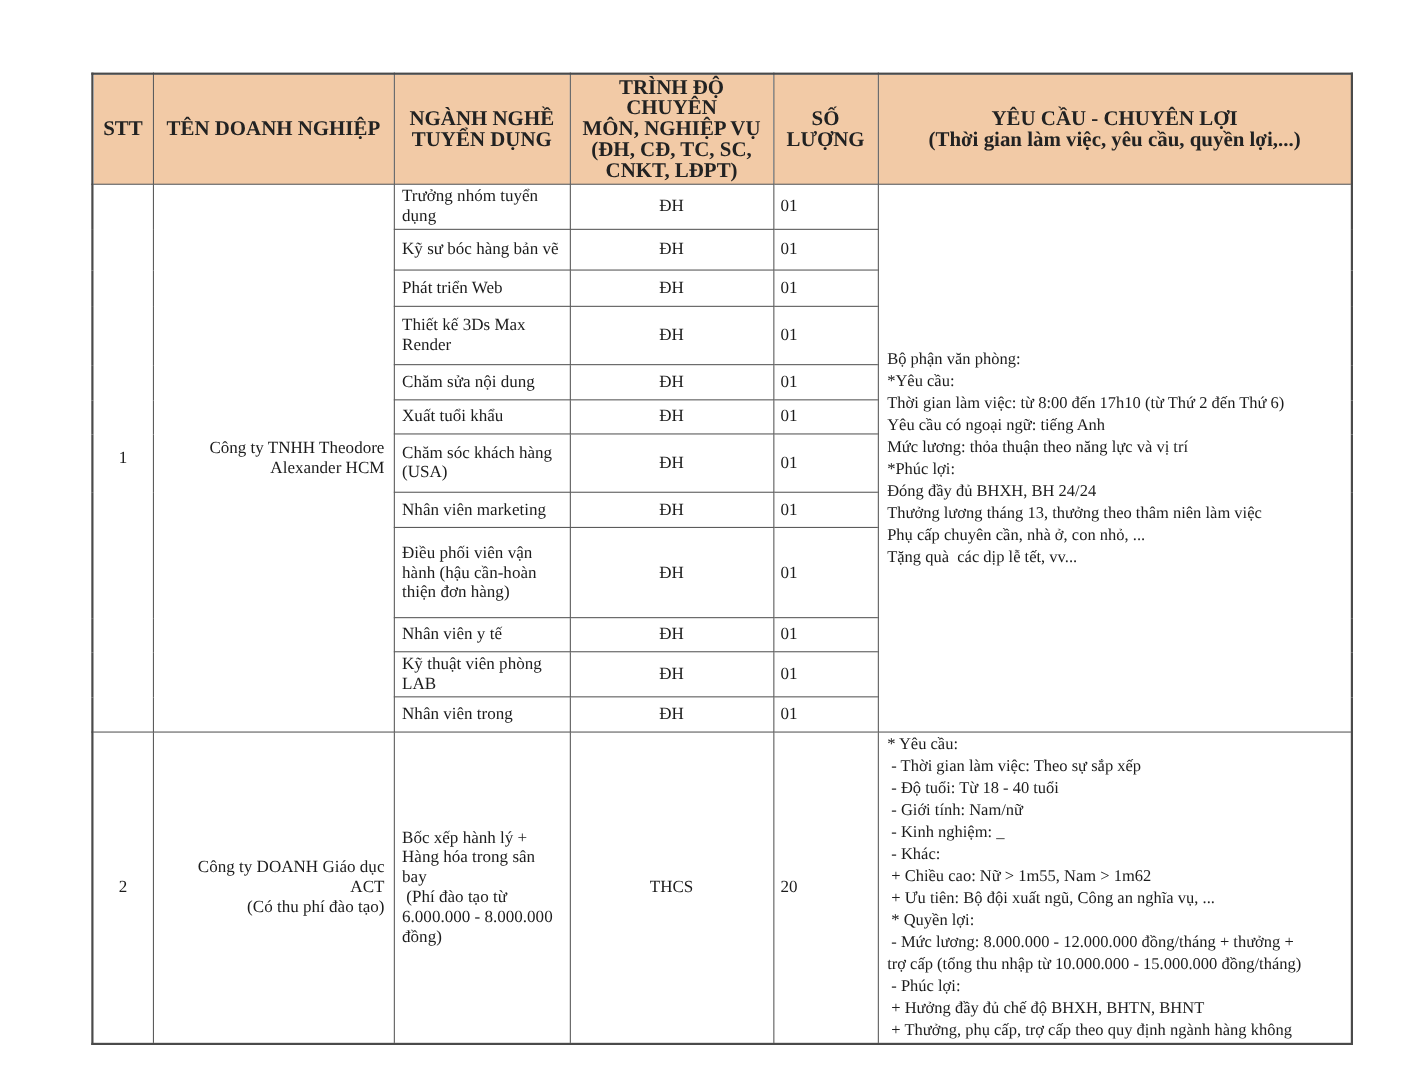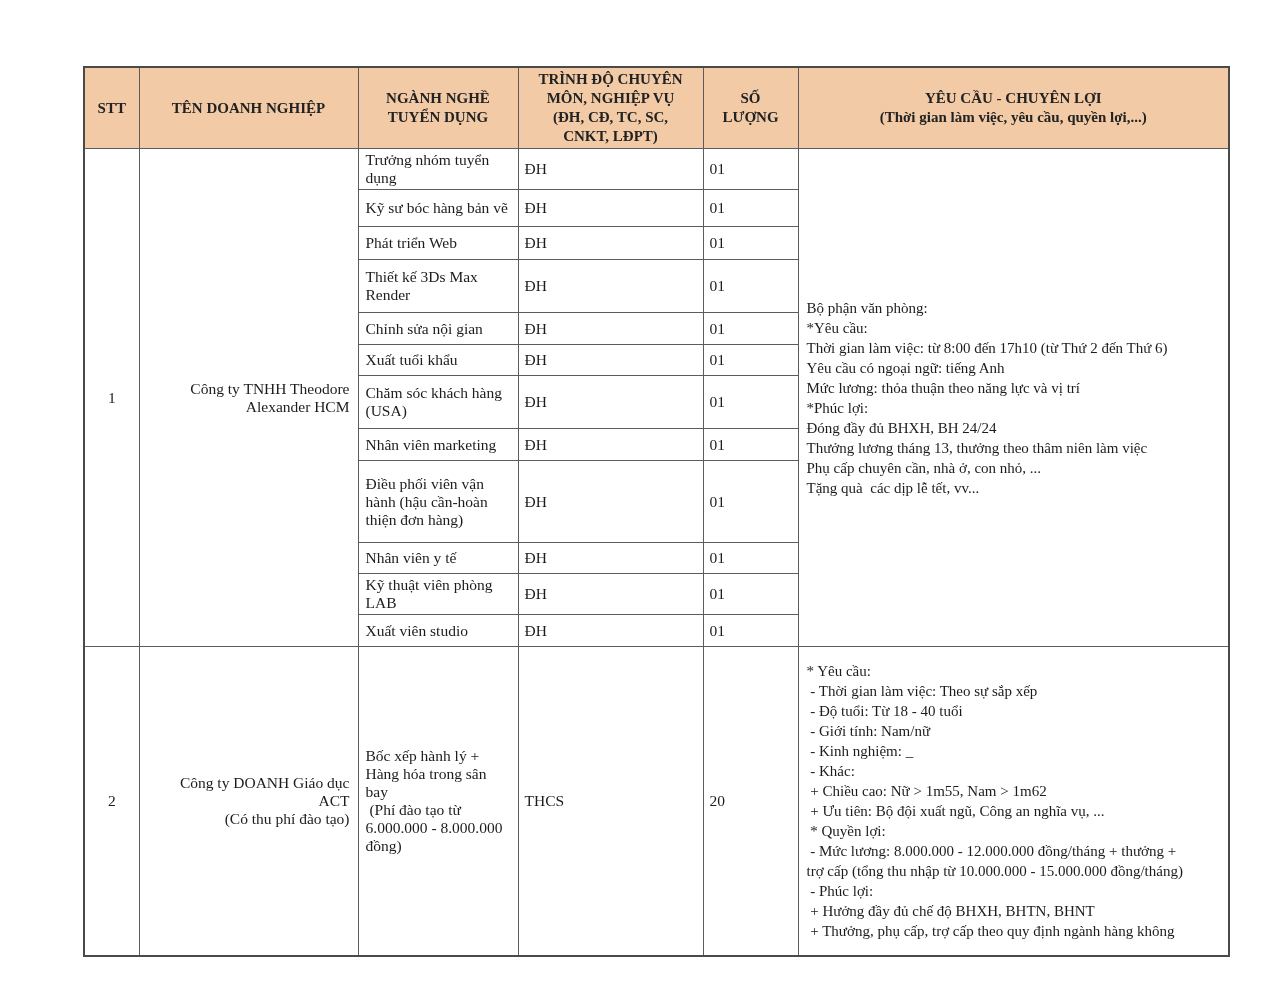--- a/index.html
+++ b/index.html
@@ -15,35 +15,35 @@
     border:2px solid #4a4a4a;
   }
   table.jobs th, table.jobs td{
     border:1px solid #5c5c5c;
     vertical-align:middle;
     overflow:hidden;
   }
   th{
     background:#F2CAA6;
     font-weight:bold;
-    font-size:15px;line-height:19px;
+    font-size:19px;line-height:19px;
     text-align:center;
     white-space:pre-line;
     color:#222222;
     padding:2px 3px;
   }
   tr.header-row{height:79px;}
   td{font-size:15.5px;line-height:18px;padding:2px 6px;}
   td.stt{text-align:center;}
   td.company{text-align:right;padding:2px 8px;white-space:pre-wrap;}
   td.job{text-align:left;padding:2px 7px;white-space:pre-wrap;}
-  td.lvl{text-align:left;margin-top:40px;}
+  td.lvl{text-align:center;margin-top:40px;}
   td.qty{}
   td.req{
-    text-align:left;padding:14px 8px;
+    text-align:left;padding:1px 8px;
     font-size:15px;line-height:20px;
     white-space:pre-wrap;
   }
 </style>
 </head>
 <body>
 
 <div class="page">
   <table class="jobs">
     <colgroup>
@@ -97,21 +97,21 @@
         <td class="job">Phát triển Web</td>
         <td class="lvl">ĐH</td>
         <td class="qty">01</td>
       </tr>
       <tr style="height:53px;">
         <td class="job">Thiết kế 3Ds Max Render</td>
         <td class="lvl">ĐH</td>
         <td class="qty">01</td>
       </tr>
       <tr style="height:32px;">
-        <td class="job">Chỉnh sửa nội gian</td>
+        <td class="job">Chăm sửa nội dung</td>
         <td class="lvl">ĐH</td>
         <td class="qty">01</td>
       </tr>
       <tr style="height:31px;">
         <td class="job">Xuất tuổi khẩu</td>
         <td class="lvl">ĐH</td>
         <td class="qty">01</td>
       </tr>
       <tr style="height:53px;">
         <td class="job">Chăm sóc khách hàng (USA)</td>
@@ -132,21 +132,21 @@
         <td class="job">Nhân viên y tế</td>
         <td class="lvl">ĐH</td>
         <td class="qty">01</td>
       </tr>
       <tr style="height:35px;">
         <td class="job">Kỹ thuật viên phòng LAB</td>
         <td class="lvl">ĐH</td>
         <td class="qty">01</td>
       </tr>
       <tr style="height:32px;">
-        <td class="job">Xuất viên studio</td>
+        <td class="job">Nhân viên trong</td>
         <td class="lvl">ĐH</td>
         <td class="qty">01</td>
       </tr>
       <tr style="height:282px;">
         <td class="stt">2</td>
         <td class="company">Công ty DOANH Giáo dục ACT
  (Có thu phí đào tạo)</td>
         <td class="job">Bốc xếp hành lý +
 Hàng hóa trong sân
 bay

